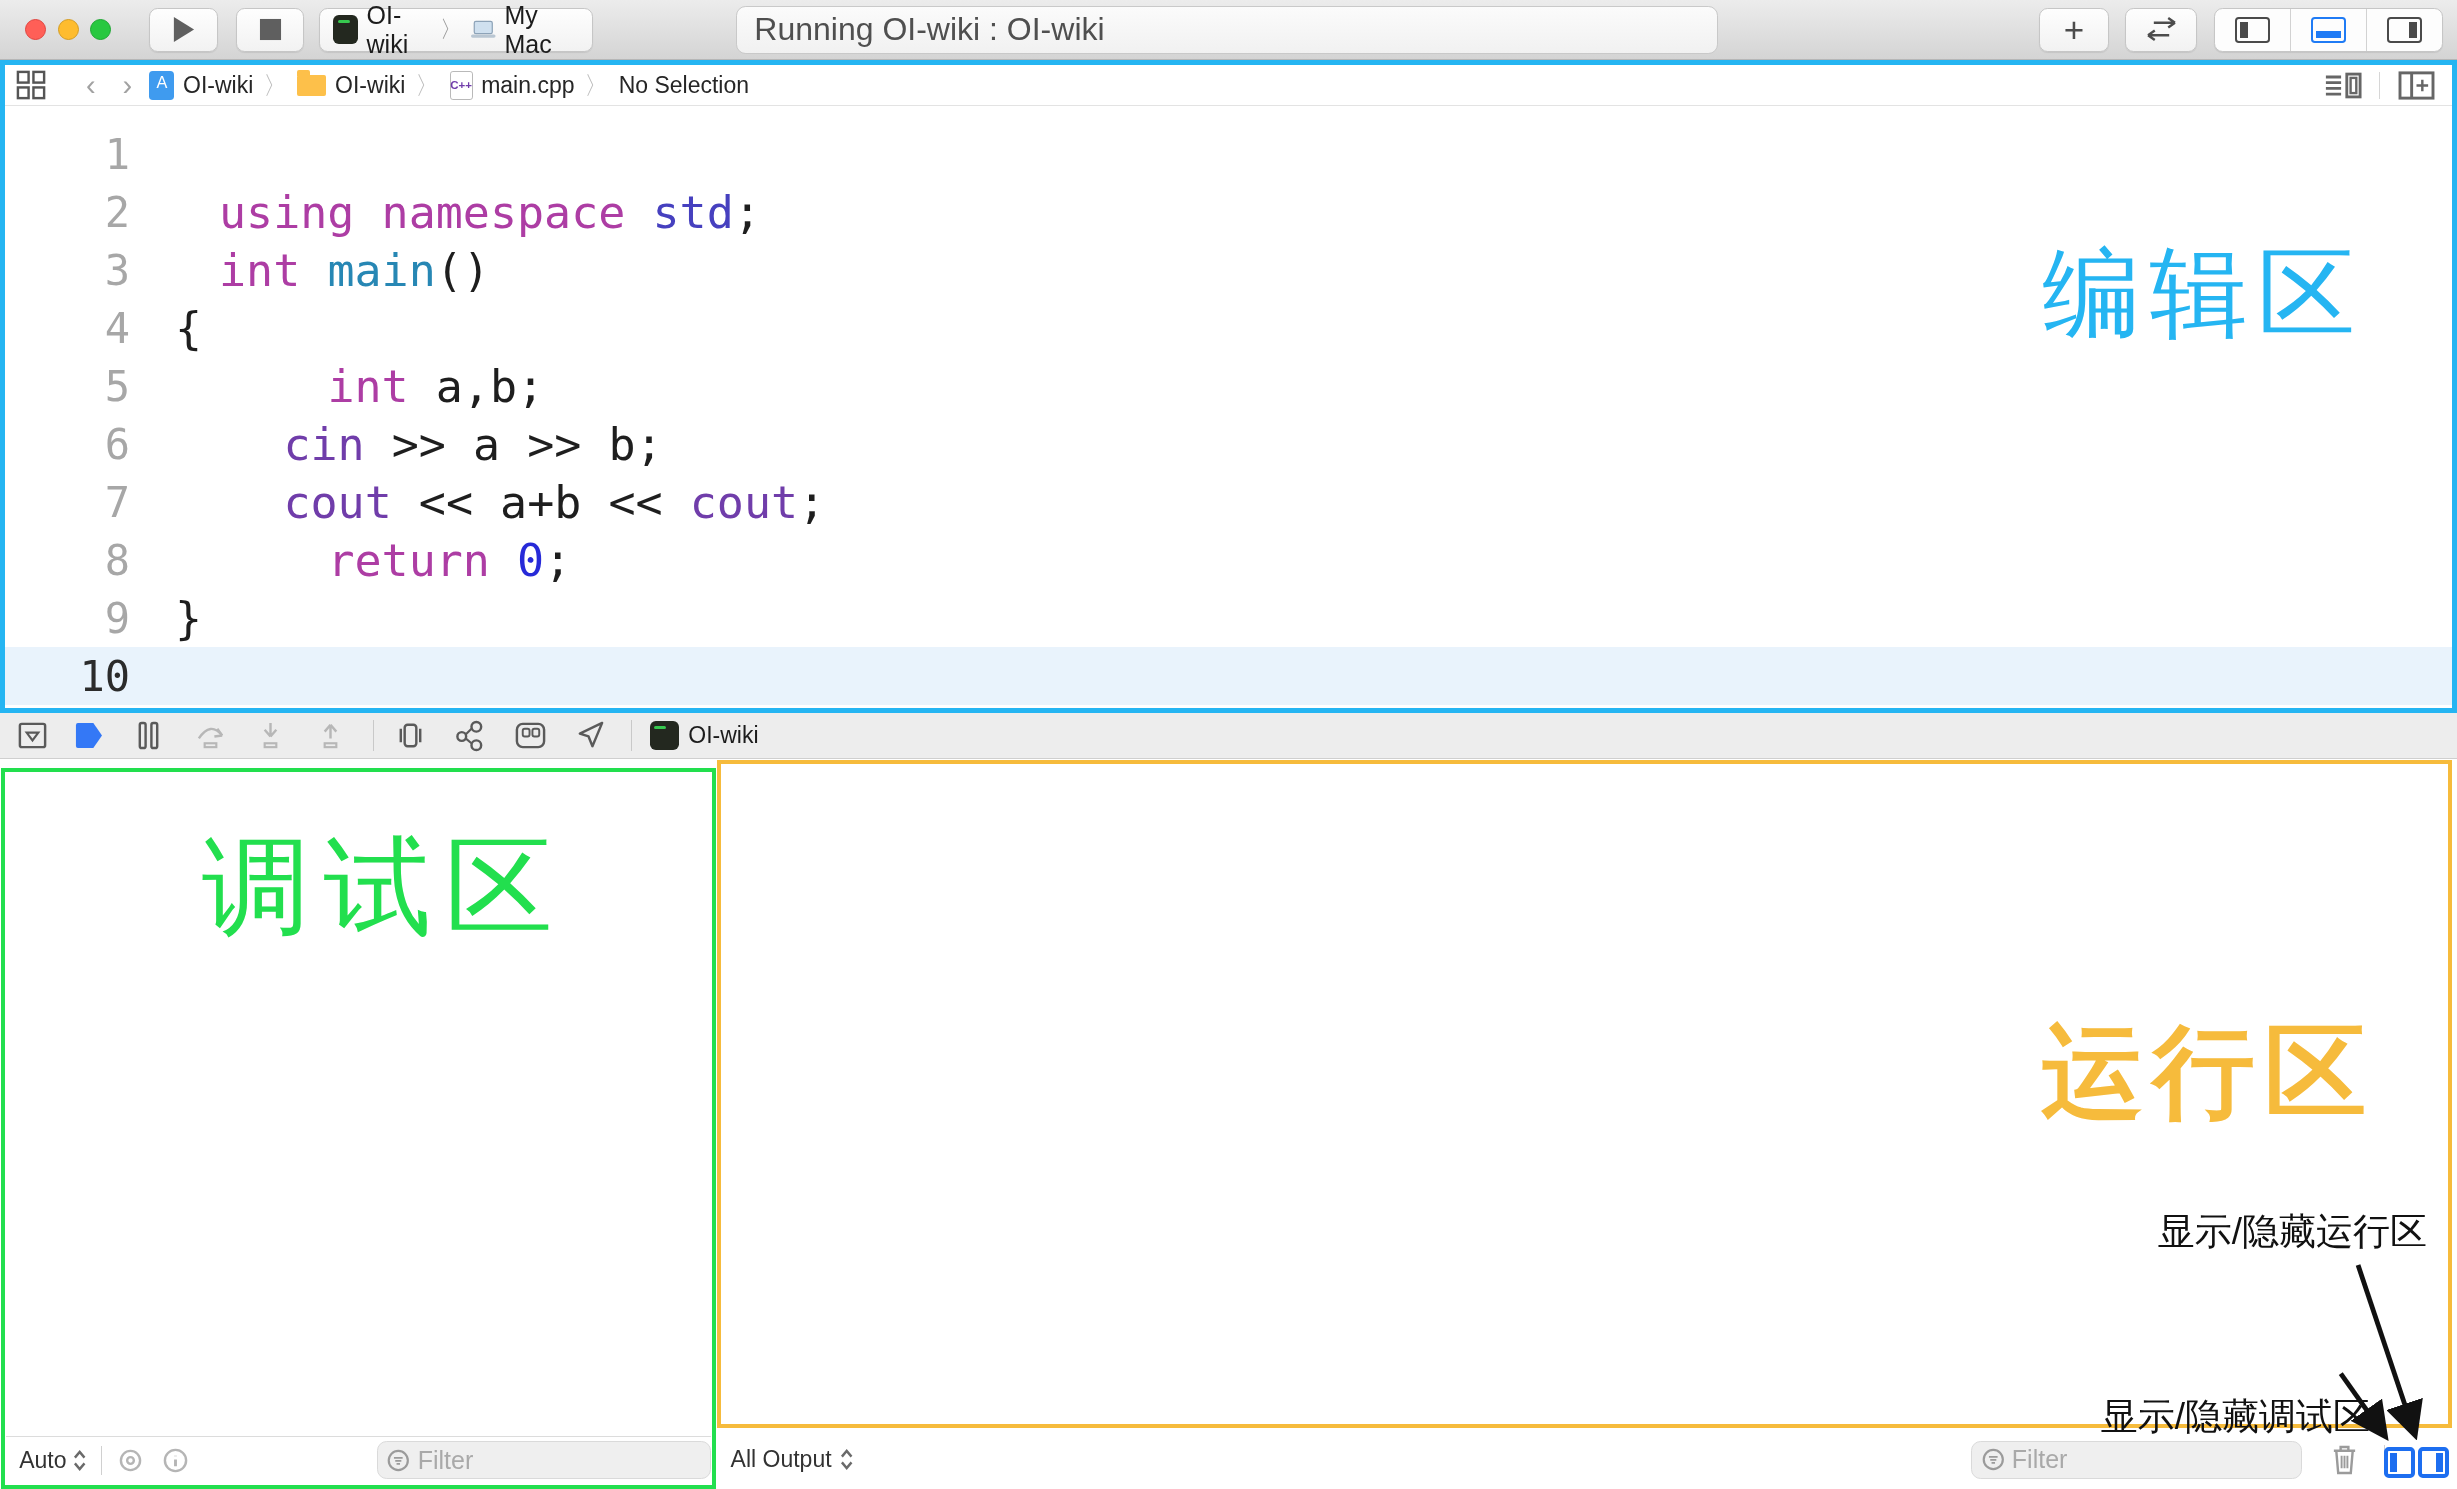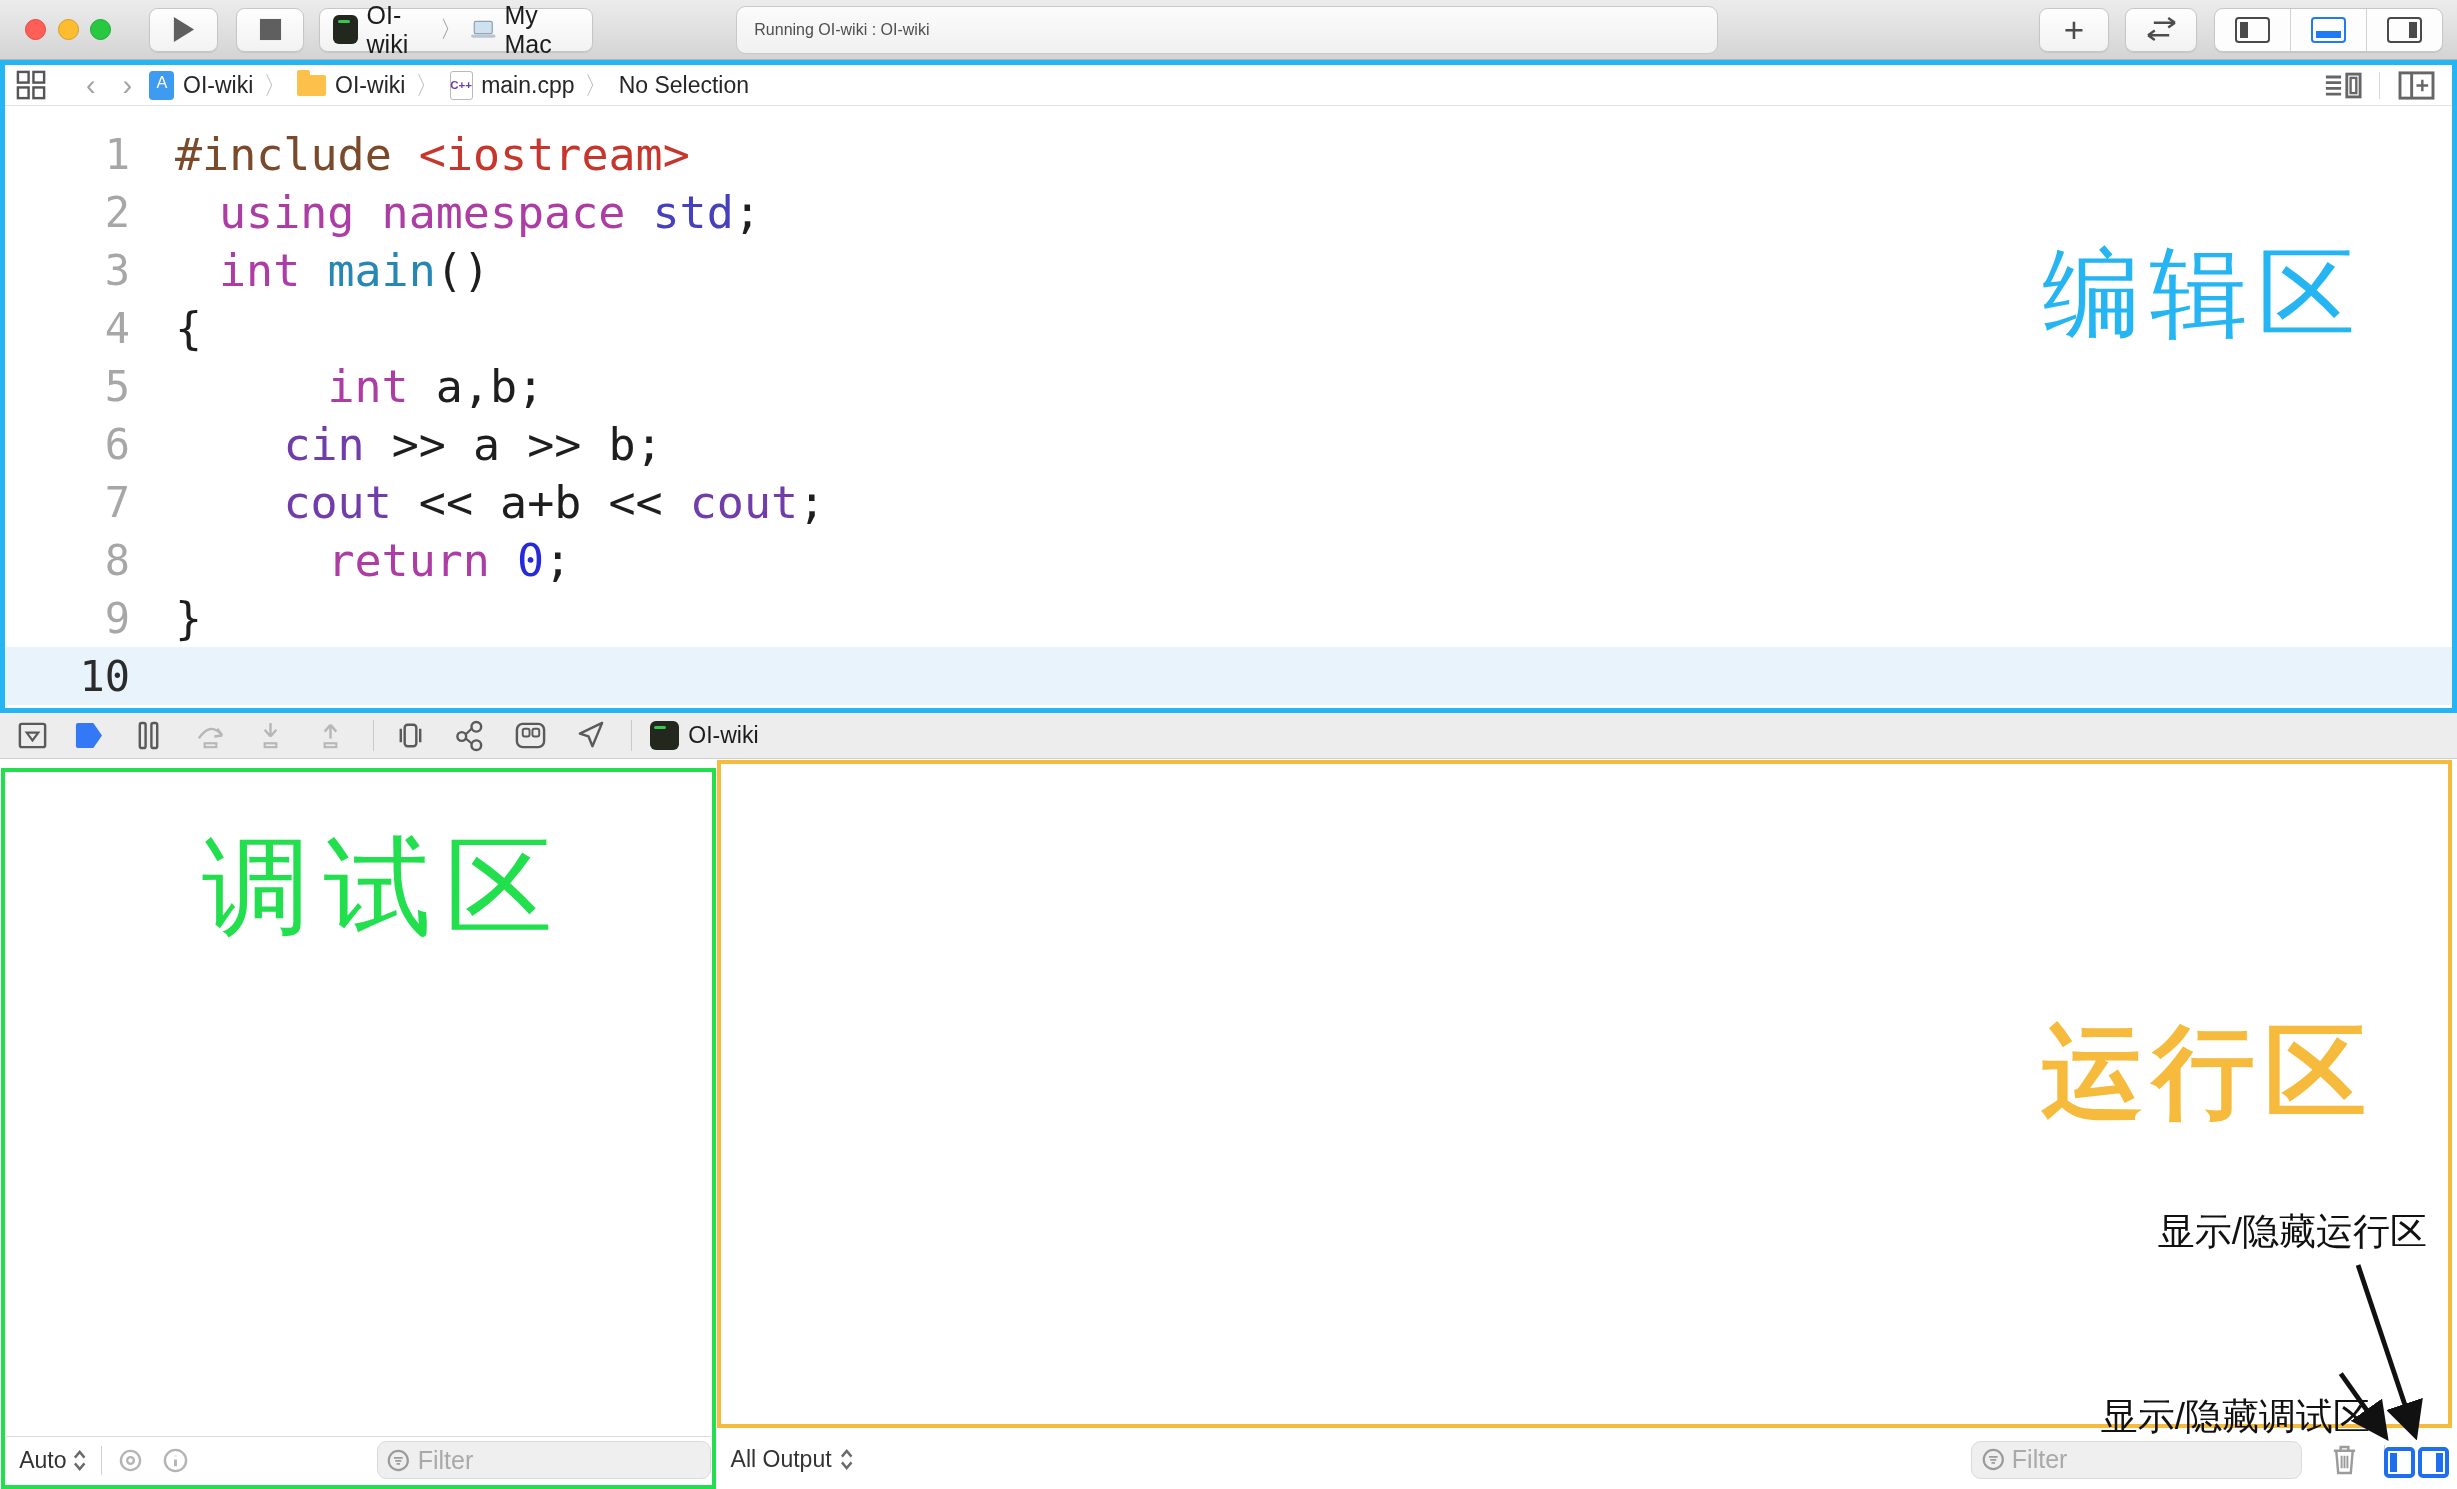--- a/index.html
+++ b/index.html
@@ -17,21 +17,21 @@
   .tb-btn { position:absolute; top:7.7px; height:44px; border-radius:8.6px;
     background:linear-gradient(#fefefe,#f2f2f2); border:1px solid #c6c6c6;
     box-shadow:0 1px 1px rgba(0,0,0,.08); display:flex; align-items:center; justify-content:center; }
   .scheme { justify-content:flex-start; padding:0 13.4px; gap:8.6px; font-size:25px; color:#1c1c1c; }
   .crumb-sep { color:#9a9a9a; font-size:23px; }
   .appicon { width:29px; height:29px; border-radius:5.8px; background:#23281f; position:relative; }
   .appicon::before { content:""; position:absolute; left:4.8px; top:4.8px; width:11.5px; height:2.9px;
     background:#37c94f; box-shadow:0 0 0 0 #37c94f; border-radius:1.9px; }
   .status-pill { position:absolute; left:736px; top:5.8px; width:982px; height:48px;
     background:linear-gradient(#fbfbfb,#f1f1f1); border:1px solid #c9c9c9; border-radius:9.6px;
-    display:flex; align-items:center; padding-left:17.3px; font-size:16px; color:#4f4f4f; }
+    display:flex; align-items:center; padding-left:17.3px; font-size:32px; color:#4f4f4f; }
   .seg { position:absolute; left:2214px; top:7.7px; width:229px; height:44px; display:flex;
     background:#fdfdfd; border:1px solid #c6c6c6; border-radius:8.6px; overflow:hidden;
     box-shadow:0 1px 1px rgba(0,0,0,.08); }
   .seg-cell { flex:1; display:flex; align-items:center; justify-content:center; border-right:1px solid #d2d2d2; }
   .seg-cell:last-child { border-right:none; }
   .panel-icon { width:35px; height:26px; border:2.9px solid #4a4a4a; border-radius:3.8px; position:relative; }
   .panel-icon .bar { position:absolute; background:#4a4a4a; }
   .panel-icon .bar.left { left:2.9px; top:2.9px; bottom:2.9px; width:7.7px; }
   .panel-icon .bar.right { right:2.9px; top:2.9px; bottom:2.9px; width:7.7px; }
   .panel-icon.active { border-color:#1f7bf5; }
@@ -195,21 +195,21 @@
         <rect x="28" y="9" width="6" height="16" fill="none" stroke="#666" stroke-width="2.5"></rect>
         </svg>
       <span class="mini-divider"></span>
       <svg width="37" height="33" viewBox="0 0 38 34" style="margin-right:17.3px;">
         <rect x="2" y="4" width="34" height="26" fill="none" stroke="#666" stroke-width="3"></rect>
         <path d="M14 4 V30" stroke="#666" stroke-width="3"></path>
         <path d="M25 11 V23 M19 17 H31" stroke="#666" stroke-width="2.5"></path>
         </svg>
     </div>
     <div class="code-lines">
-        <div class="code-line"><span class="gutter">1</span><span class="code"><span class="tok-pre">#include </span><span class="tok-str">&lt;iostream&gt;</span></span></div>
+        <div class="code-line"><span class="gutter">1</span></div>
         <div class="code-line"><span class="gutter">2</span><span class="code"><span class="tok-kw">using namespace</span><span class="tok-plain"> </span><span class="tok-std">std</span><span class="tok-plain">;</span></span></div>
         <div class="code-line"><span class="gutter">3</span><span class="code"><span class="tok-kw">int</span><span class="tok-plain"> </span><span class="tok-fn">main</span><span class="tok-plain">()</span></span></div>
         <div class="code-line"><span class="gutter">4</span><span class="code"><span class="tok-plain">{</span></span></div>
         <div class="code-line"><span class="gutter">5</span><span class="code"><span class="tok-plain">    </span><span class="tok-kw">int</span><span class="tok-plain"> a,b;</span></span></div>
         <div class="code-line"><span class="gutter">6</span><span class="code"><span class="tok-plain">    </span><span class="tok-lib">cin</span><span class="tok-plain"> &gt;&gt; a &gt;&gt; b;</span></span></div>
         <div class="code-line"><span class="gutter">7</span><span class="code"><span class="tok-plain">    </span><span class="tok-lib">cout</span><span class="tok-plain"> &lt;&lt; a+b &lt;&lt; </span><span class="tok-lib">cout</span><span class="tok-plain">;</span></span></div>
         <div class="code-line"><span class="gutter">8</span><span class="code"><span class="tok-plain">    </span><span class="tok-kw">return</span><span class="tok-plain"> </span><span class="tok-num">0</span><span class="tok-plain">;</span></span></div>
         <div class="code-line"><span class="gutter">9</span><span class="code"><span class="tok-plain">}</span></span></div>
         <div class="code-line active"><span class="gutter">10</span><span class="code"></span></div>
       </div>

